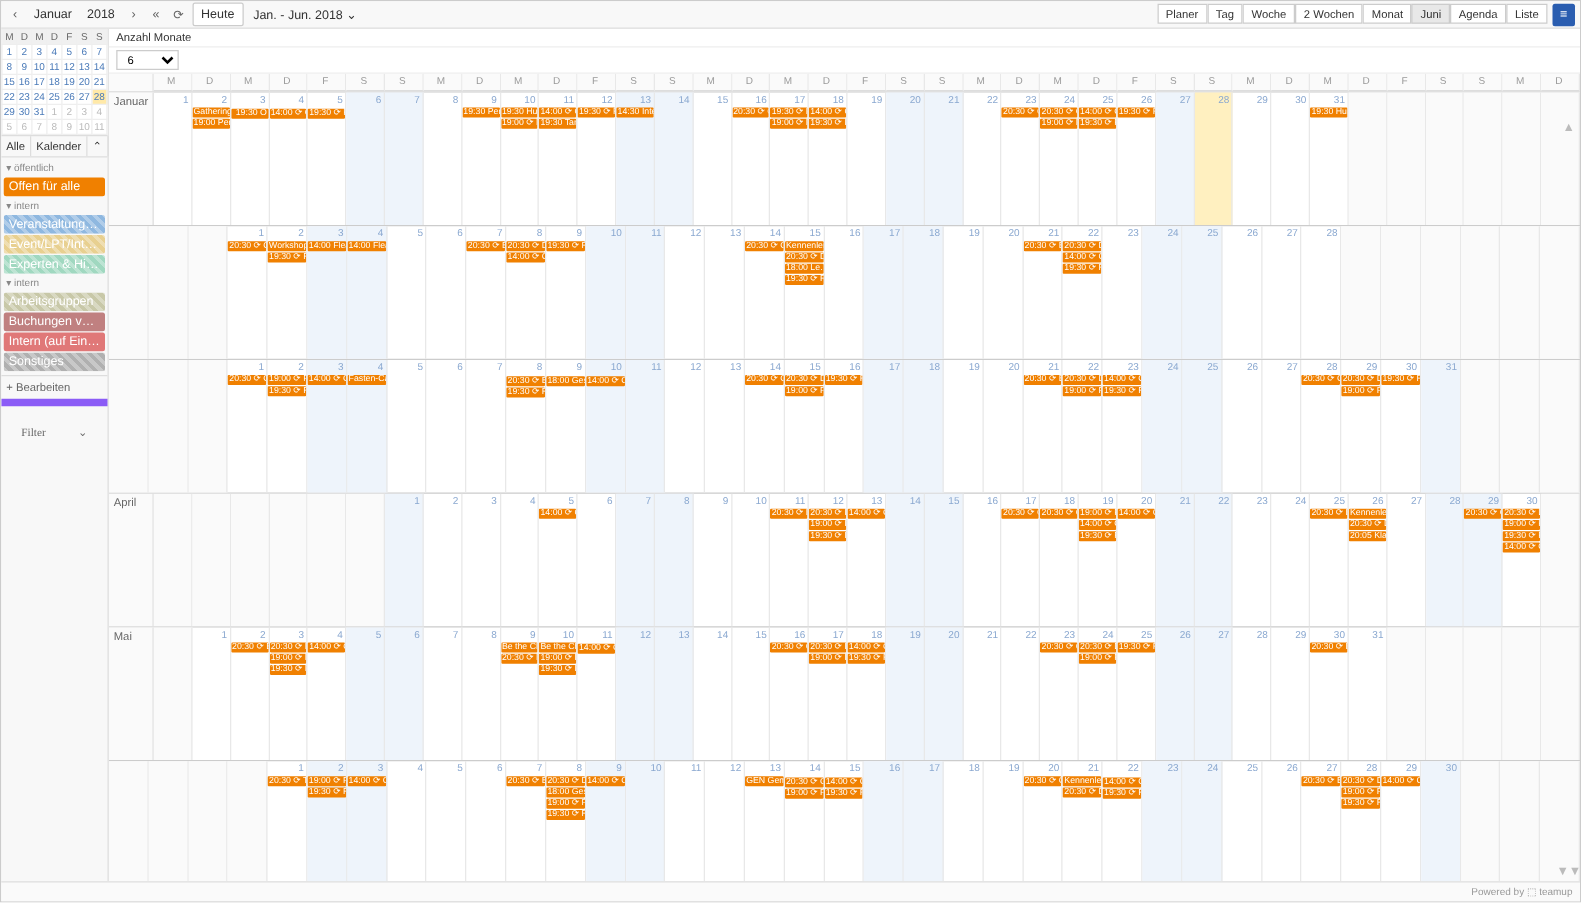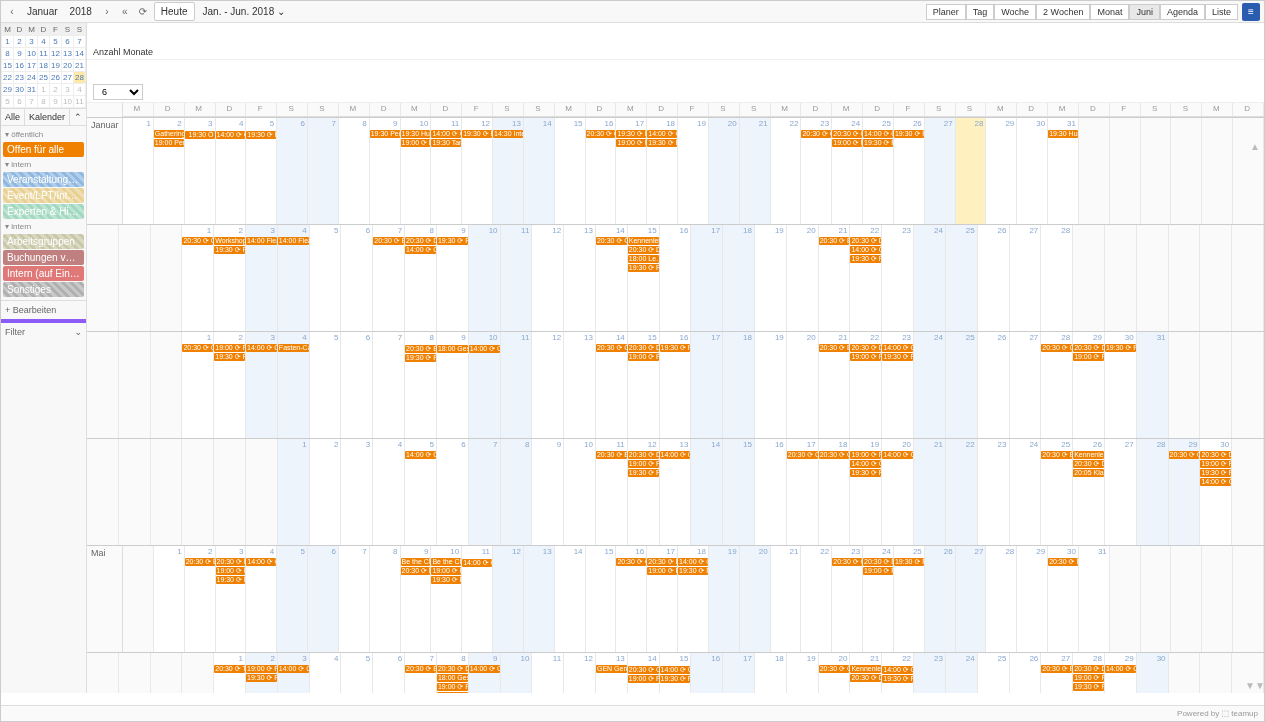--- a/index.html
+++ b/index.html
@@ -23,41 +23,41 @@
 .mini-cal td.other { color: #bbb; }
 .mini-cal td.today { background: #ffe9a8; }
 .cal-tabs { display: flex; border-bottom: 1px solid #ddd; }
 .cal-tabs div { flex: 1; padding: 3px 4px; border-right: 1px solid #ddd; cursor: pointer; text-align: center; }
 .cal-tabs .chev { flex: 0 0 14px; }
 .cal-list { padding: 2px 0; }
 .cal-group { padding: 2px 4px; color: #888; font-size: 8px; }
 .cal-item { margin: 1px 2px; padding: 2px 4px; border-radius: 2px; color: #fff; font-size: 10px; cursor: pointer; overflow: hidden; white-space: nowrap; text-overflow: ellipsis; }
 .cal-item.striped { background-image: repeating-linear-gradient(45deg, rgba(255,255,255,0.3) 0 3px, transparent 3px 6px); }
 .edit-link { padding: 4px; border-top: 1px solid #ddd; cursor: pointer; color: #666; }
-.filter-row { padding: 4px; border-top: 4px solid #8b5cf6; display: flex; justify-content: space-between; color: #666; cursor: pointer; }
+.filter-row { padding: 16px; border-top: 6px solid #8b5cf6; display: flex; justify-content: space-between; color: #666; cursor: pointer; font-family: Liberation Serif, serif; }
 .main { flex: 1; display: flex; flex-direction: column; overflow: hidden; position: relative; }
-.main-header { display: flex; align-items: center; gap: 6px; padding: 2px 6px; border-bottom: 1px solid #eee; font-size: 9px; margin-top: 22px; }
+.main-header { display: flex; align-items: center; gap: 6px; padding: 2px 6px; border-bottom: 1px solid #eee; font-size: 9px; }
 .main-header select { font-size: 9px; border: 1px solid #ccc; padding: 1px 18px 1px 4px; background: #fff; }
 .grid-wrap { flex: 1; overflow: hidden; position: relative; }
 .month-row { display: flex; border-bottom: 1px solid #ccc; }
 .month-label { width: 36px; padding: 2px 4px; font-size: 9px; color: #666; background: #fafafa; border-right: 1px solid #ddd; }
 .days { flex: 1; display: grid; grid-template-columns: repeat(37, 1fr); position: relative; }
 .dayhdr-row .day-cell { height: 14px; }
 .day-cell { border-right: 1px solid #e8e8e8; position: relative; min-height: 14px; font-size: 8px; text-align: right; padding: 1px 2px 0 0; color: #8aa8d0; overflow: hidden; }
 .day-cell.weekend { background: #eef4fb; }
 .day-cell.header { text-align: center; color: #999; background: #fafafa; border-bottom: 1px solid #ddd; }
 .day-cell.empty { background: #fafafa; }
 .day-cell.today { background: #fff0c0; }
 .month-body .day-cell { height: 106px; }
 .events { position: absolute; top: 12px; left: 0; right: 0; }
 .event { background: #f08000; color: #fff; font-size: 7px; line-height: 8px; margin: 0 0 1px 0; padding: 0 1px; overflow: hidden; white-space: nowrap; border-radius: 1px; cursor: pointer; }
 .scroll-arrows { position: absolute; right: 2px; width: 14px; display: flex; flex-direction: column; align-items: center; gap: 2px; color: #bbb; }
 .scroll-arrows.top { top: 38px; }
 .scroll-arrows.bottom { bottom: 2px; }
-.footer { height: 16px; border-top: 1px solid #ddd; background: #fafafa; display: flex; justify-content: flex-end; align-items: center; padding: 0 6px; font-size: 8px; color: #999; margin-top: 12px; }
+.footer { height: 16px; border-top: 1px solid #ddd; background: #fafafa; display: flex; justify-content: flex-end; align-items: center; padding: 0 6px; font-size: 8px; color: #999; }
 </style>
 </head>
 <body>
 
 <div class="app">
 
   <div class="topbar">
     <span class="nav-btn">‹</span>
     <span class="label">Januar</span>
     <span class="label">2018</span>
@@ -698,20 +698,21 @@
                 </div>
                 <div class="day-cell weekend">
                   <div>31</div>
                 </div>
                 <div class="day-cell empty"></div>
                 <div class="day-cell empty"></div>
                 <div class="day-cell empty"></div>
               </div>
             </div>
             <div class="month-row month-body">
+              <div class="month-label">April</div>
               <div class="days">
                 <div class="day-cell empty"></div>
                 <div class="day-cell empty"></div>
                 <div class="day-cell empty"></div>
                 <div class="day-cell empty"></div>
                 <div class="day-cell empty"></div>
                 <div class="day-cell empty"></div>
                 <div class="day-cell weekend">
                   <div>1</div>
                 </div>

